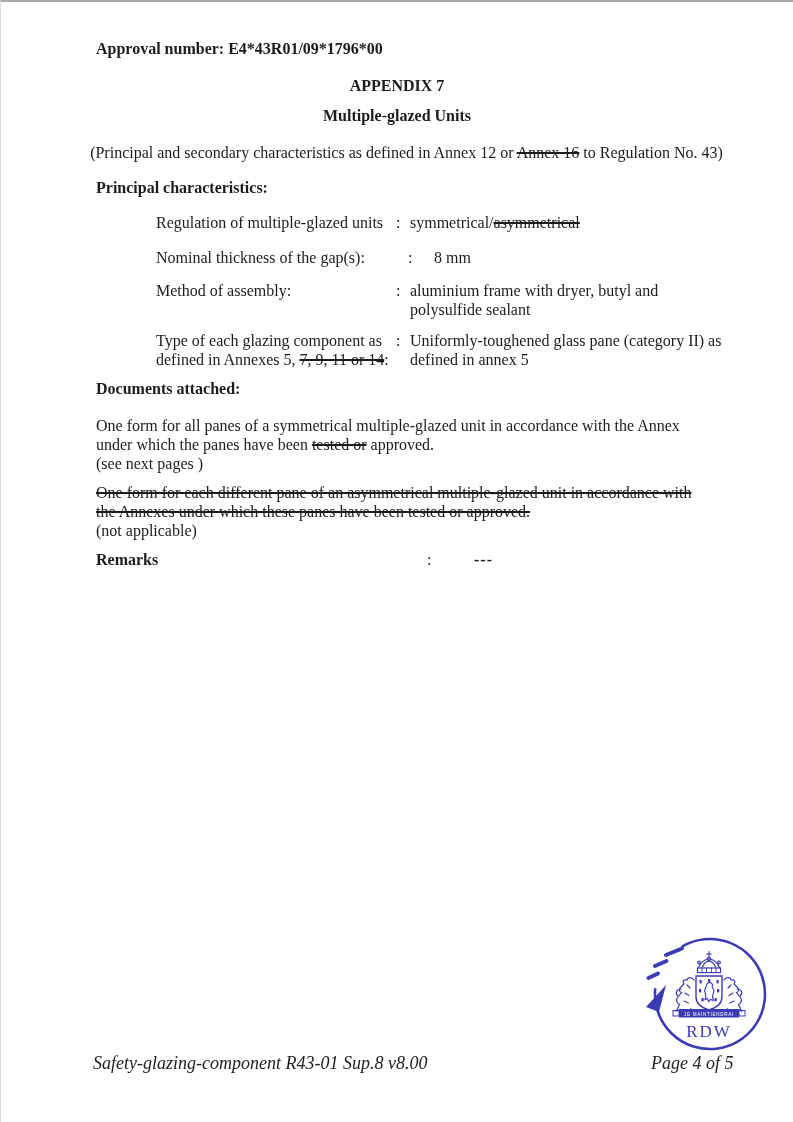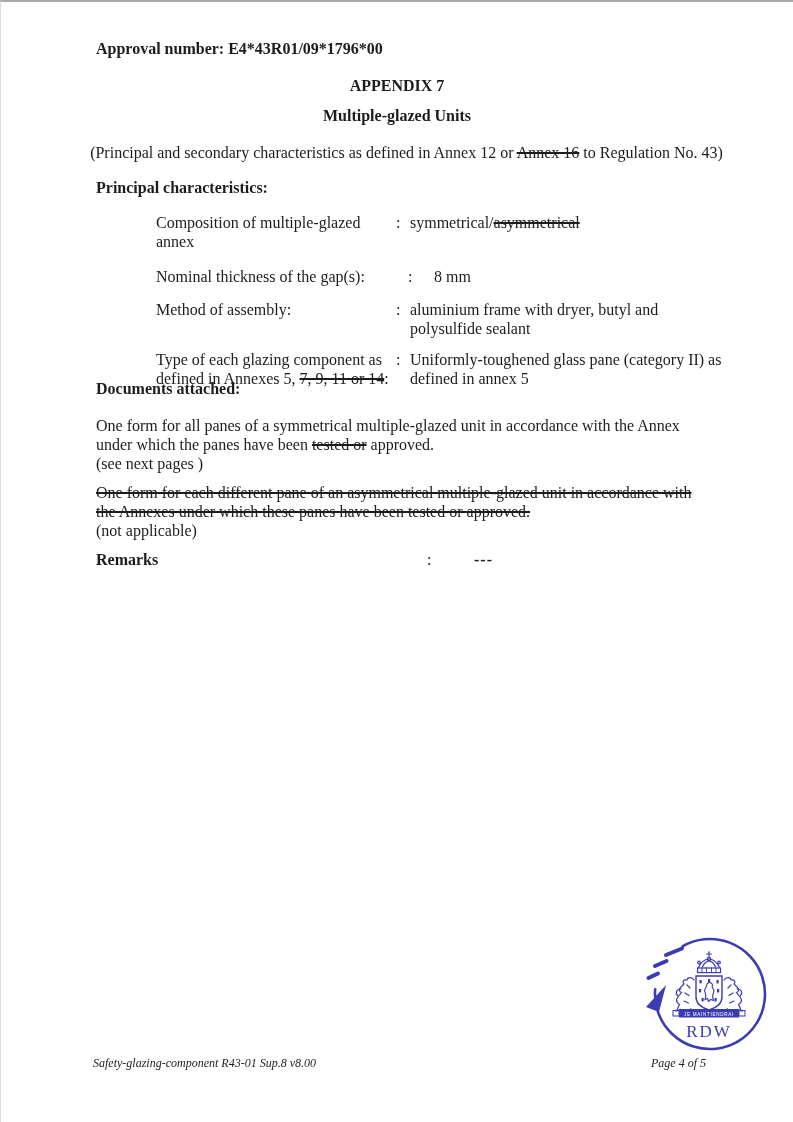--- a/index.html
+++ b/index.html
@@ -20,21 +20,21 @@
   .struck{text-decoration:line-through;text-decoration-thickness:1.5px;}
   .char-table{left:155px;top:211px;width:565px;}
   .char-row{display:grid;grid-template-columns:240px 14px 320px;}
   .char-row .colon{text-align:left;}
   .mb16{margin-bottom:16px;}
   .mb14{margin-bottom:14px;gap:12px;}
   .mb12{margin-bottom:12px;}
   .para{width:614px;}
   .remarks-row{left:95px;top:548px;display:grid;grid-template-columns:298px 14px 1fr;width:620px;gap:33px;}
   .remarks-value{font-weight:bold;letter-spacing:1px;}
-  .footer{font-style:italic;font-size:12px;line-height:15px;color:#222;}
+  .footer{font-style:italic;font-size:18px;line-height:15px;color:#222;}
   .stamp{left:644px;top:934px;width:128px;height:116px;}
   .stamp svg{display:block;width:128px;height:116px;}
 </style>
 </head>
 <body>
 
 <div class="page">
 
   <div class="abs bold" style="left:95px;top:37px;">Approval number: E4*43R01/09*1796*00</div>
 
@@ -42,21 +42,21 @@
 
   <div class="abs bold centered" style="top:104px;">Multiple-glazed Units</div>
 
   <div class="abs centered" style="top:141px;margin-left:19px;"><span>(Principal and secondary characteristics as defined in Annex 12 or </span><span class="struck">Annex 16</span><span> to Regulation No. 43)</span></div>
 
   <div class="abs bold" style="left:95px;top:176px;">Principal characteristics:</div>
 
   <div class="abs char-table">
 
     <div class="char-row mb16">
-      <div>Composition of multiple-glazed annex</div>
+      <div>Regulation of multiple-glazed units</div>
       <div class="colon">:</div>
       <div><span>symmetrical/</span><span class="struck">asymmetrical</span></div>
     </div>
 
     <div class="char-row mb14">
       <div>Nominal thickness of the gap(s):</div>
       <div class="colon">:</div>
       <div>8 mm</div>
     </div>
 

